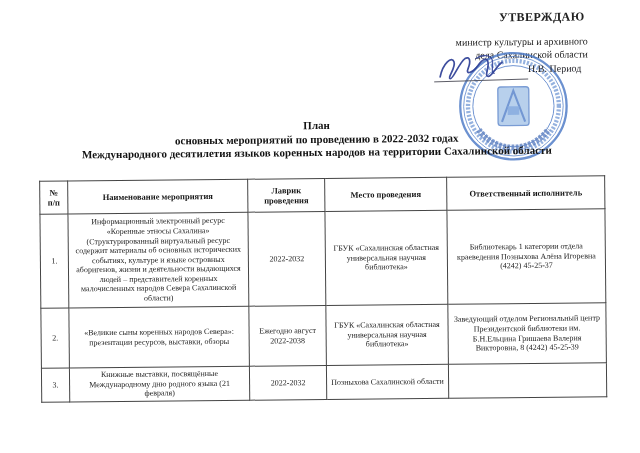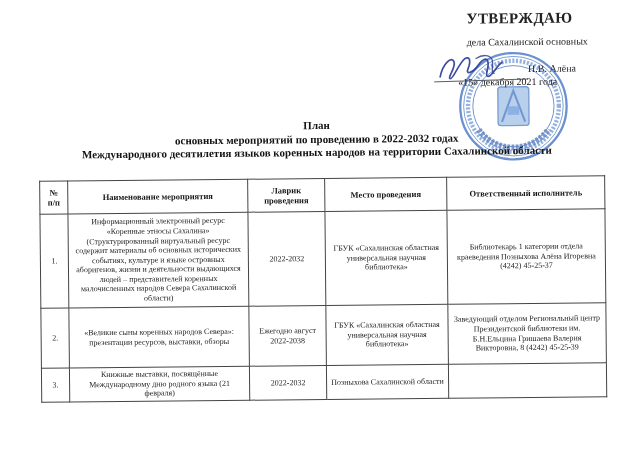--- a/index.html
+++ b/index.html
@@ -9,22 +9,22 @@
     font-family:"Liberation Serif","DejaVu Serif",serif;
     color:#1f1f1f;
   }
   .page{
     position:absolute;inset:0;
     transform:rotate(-0.55deg);
     transform-origin:320px 270px;
   }
   
   .approve-label{
-    position:absolute;top:12px;right:65px;
-    font-size:15px;font-weight:bold;letter-spacing:.4px;color:#222;
+    position:absolute;top:12px;right:53px;
+    font-size:12px;font-weight:bold;letter-spacing:.4px;color:#222;
   }
   .approver{
     position:absolute;top:38px;right:50px;
     text-align:right;font-size:10px;line-height:12.5px;color:#222;
   }
   .stamp{
     position:absolute;left:452px;top:52px;width:126px;height:116px;
     opacity:.82;pointer-events:none;
   }
   .signature{
@@ -61,21 +61,22 @@
   tr.r1{height:94px;} tr.r2{height:60px;} tr.r3{height:30px;}
 </style>
 </head>
 <body>
 
 <div class="page">
 
   <div class="approve-label">УТВЕРЖДАЮ</div>
 
   <div class="approver">
-    <div>дела Сахалинской основных</div>
+    <div>министр культуры и архивного</div>
+    <div>дела Сахалинской области</div>
   </div>
 
   <svg class="stamp" viewBox="0 0 120 120" aria-hidden="true">
     <circle cx="60" cy="58" r="55" fill="none" stroke="#4c7ac6" stroke-width="2.4"></circle>
     <circle cx="60" cy="58" r="51.5" fill="none" stroke="#4c7ac6" stroke-width="0.9"></circle>
     <circle cx="60" cy="58" r="42" fill="none" stroke="#4c7ac6" stroke-width="1"></circle>
 
     <circle cx="60" cy="58" r="47" fill="none" stroke="#5381cb" stroke-width="4.5" stroke-dasharray="2.2 1.6" opacity="0.75"></circle>
     <path d="M24,82 A44 44 0 0 0 96,82" fill="none" stroke="#3c66b4" stroke-width="6" stroke-dasharray="3 1.4" opacity="0.8"></path>
 
@@ -85,22 +86,21 @@
       <rect x="54" y="58" width="12" height="9" fill="#6f9ad8" opacity="0.85"></rect>
     </g>
   </svg>
 
   <svg class="signature" viewBox="0 0 116 36" aria-hidden="true">
     <line x1="2" y1="29" x2="96" y2="27" stroke="#4a4a55" stroke-width="0.9"></line>
     <path d="M8,24 C11,10 20,3 22,9 C24,15 15,25 18,26 C21,27 27,10 33,6 C38,3 39,9 36,16 C33,23 41,20 46,13 C50,7 55,4 56,10 C57,16 52,24 56,24 C60,24 64,14 70,10" fill="none" stroke="#2e3f96" stroke-width="1.7" stroke-linecap="round" opacity="0.92"></path>
     <path d="M44,6 C50,2 58,2 60,7 C62,12 58,20 62,21" fill="none" stroke="#2e3f96" stroke-width="1.3" stroke-linecap="round" opacity="0.85"></path>
   </svg>
 
-  <div class="signer-name">Н.В. Алёна</div>
-  <div class="date-line">«15» декабря 2021 года</div>
+  <div class="signer-name">Н.В. Период</div>
 
   <div class="title-block">
     <div>План</div>
     <div>основных мероприятий по проведению в 2022-2032 годах</div>
     <div>Международного десятилетия языков коренных народов на территории Сахалинской области</div>
   </div>
 
   <table class="plan">
     <colgroup>
       <col style="width:28px">

